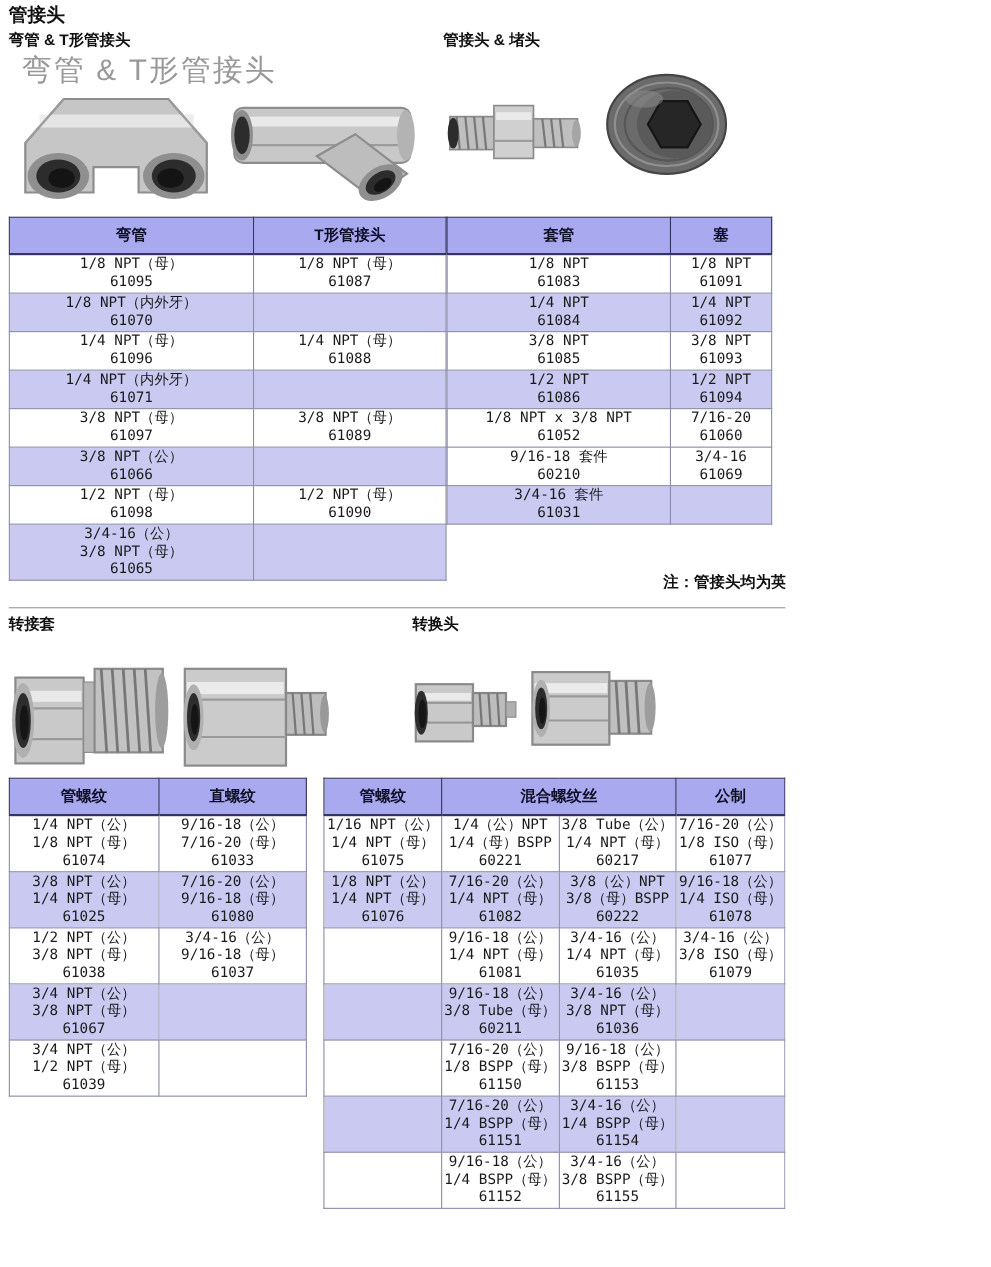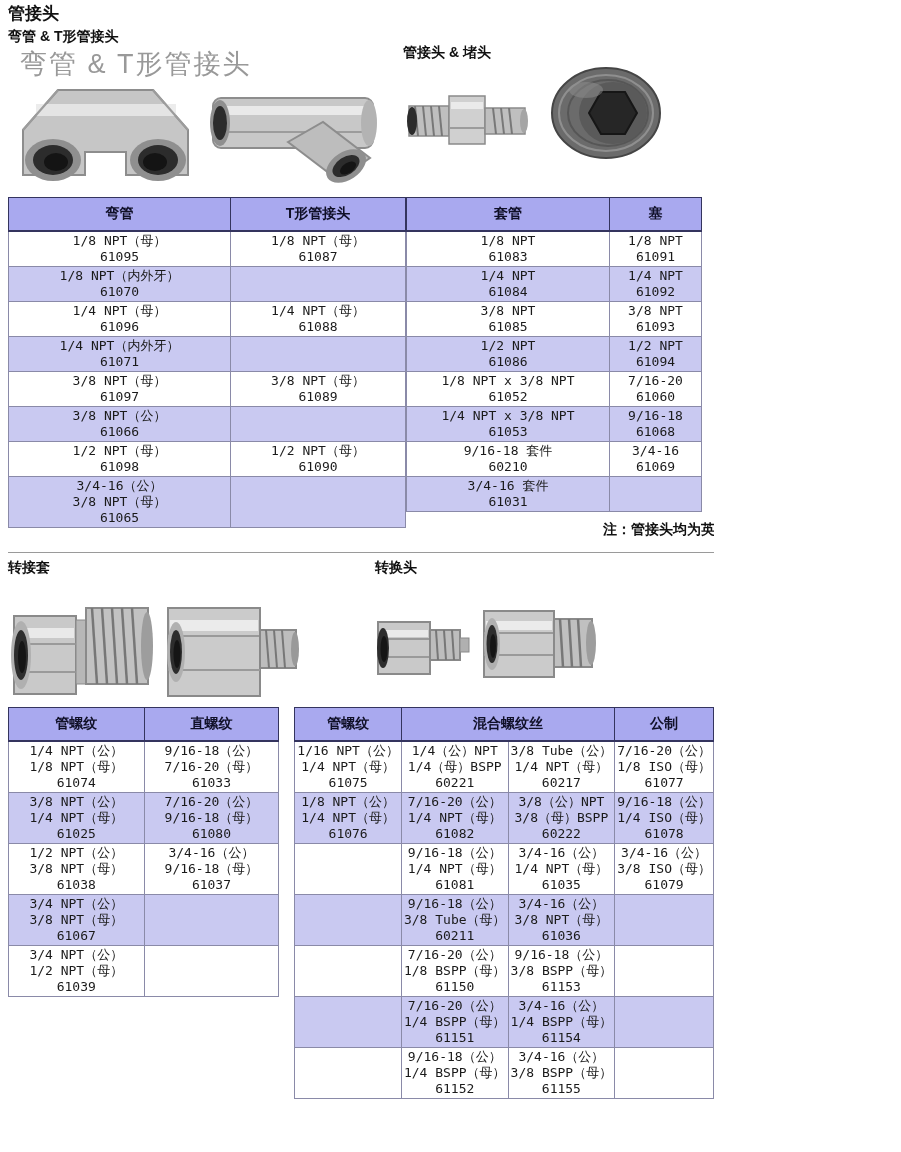--- a/index.html
+++ b/index.html
@@ -38,21 +38,21 @@
   }
   table.data tr.alt td{background:var(--alt-row-bg,#c9c9f1);}
 </style>
 </head>
 <body>
 
 <div id="page">
 
   <div class="page-title">管接头</div>
   <div class="sub-heading" style="left:8px;top:28px;">弯管 &amp; T形管接头</div>
-  <div class="sub-heading" style="left:403px;top:44px;">管接头 &amp; 堵头</div>
+  <div class="sub-heading" style="left:403px;top:28px;">管接头 &amp; 堵头</div>
   <div class="watermark">弯管 &amp; T形管接头</div>
 
   <div class="photo" style="left:8px;top:60px;">
     <svg width="195" height="130" viewBox="0 0 195 130">
       <polygon points="15,115 15,70 50,30 145,30 180,70 180,115 118,115 118,92 77,92 77,115" fill="#c6c6c6" stroke="#8d8d8d" stroke-width="2"></polygon>
       <rect x="28" y="44" width="140" height="12" fill="#e9e9e9" opacity="0.85"></rect>
       <line x1="50" y1="30" x2="15" y2="70" stroke="#9c9c9c" stroke-width="2"></line>
       <line x1="145" y1="30" x2="180" y2="70" stroke="#9c9c9c" stroke-width="2"></line>
       <ellipse cx="45" cy="100" rx="28" ry="21" fill="#8f8f8f"></ellipse>
       <ellipse cx="45" cy="100" rx="20" ry="15" fill="#2c2c2c"></ellipse>
@@ -245,30 +245,20 @@
             </td>
           </tr>
           <tr>
             <td>
               <div>1/8 NPT x 3/8 NPT</div>
               <div>61052</div>
             </td>
             <td>
               <div>7/16-20</div>
               <div>61060</div>
-            </td>
-          </tr>
-          <tr class="alt">
-            <td>
-              <div>1/4 NPT x 3/8 NPT</div>
-              <div>61053</div>
-            </td>
-            <td>
-              <div>9/16-18</div>
-              <div>61068</div>
             </td>
           </tr>
           <tr>
             <td>
               <div>9/16-18 套件</div>
               <div>60210</div>
             </td>
             <td>
               <div>3/4-16</div>
               <div>61069</div>

